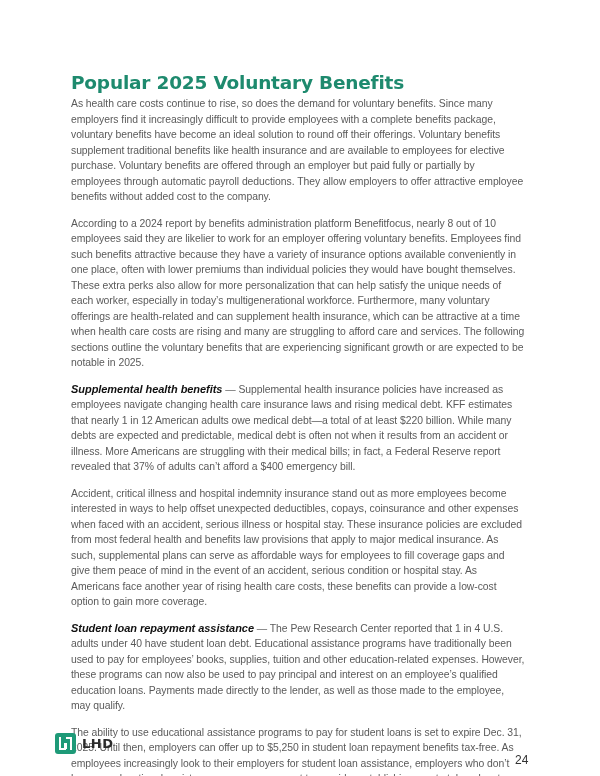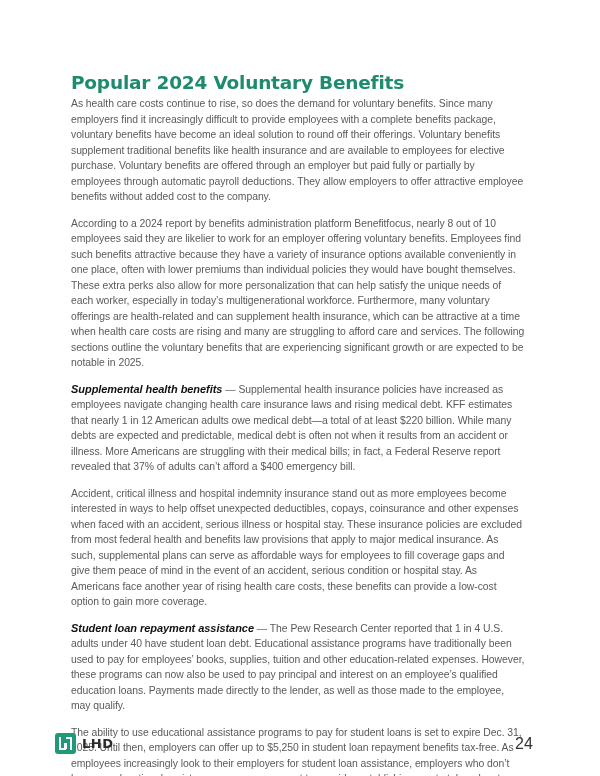--- a/index.html
+++ b/index.html
@@ -5,27 +5,27 @@
     html, body { margin: 0; padding: 0; background: #ffffff; }
     body { width: 600px; height: 776px; position: relative; overflow: hidden; font-family: "Liberation Sans", sans-serif; }
     .page { position: absolute; left: 71px; top: 72px; width: 462px; }
     h1 { margin: 0 0 2px 0; font-family: "DejaVu Sans", sans-serif; font-weight: bold; font-size: 18.5px; color: #1e8a6e; letter-spacing: -0.2px; line-height: 22px; }
     p { margin: 0 8px 11px 0; font-size: 10.4px; line-height: 15.5px; color: #5a5a5a; letter-spacing: -0.05px; }
     .lead { font-weight: bold; font-style: italic; color: #111111; font-size: 11px; }
     .dash { color: #6a6a6a; }
     .footer { position: absolute; left: 55px; top: 733px; display: flex; align-items: center; gap: 6px; }
     .logo-mark { width: 21px; height: 21px; background: #1e9a78; border-radius: 3px; display: flex; align-items: center; justify-content: center; }
     .logo-text { font-family: "DejaVu Sans", sans-serif; font-weight: bold; font-size: 13px; color: #2a2a2a; letter-spacing: 0.5px; }
-    .page-num { position: absolute; left: 515px; top: 735px; font-size: 16px; color: #333333; }
+    .page-num { position: absolute; left: 515px; top: 753px; font-size: 12px; color: #333333; }
   </style>
 </head>
 <body>
 
 <div class="page">
-  <h1>Popular 2024 Voluntary Benefits</h1>
+  <h1>Popular 2025 Voluntary Benefits</h1>
 
   <p>As health care costs continue to rise, so does the demand for voluntary benefits. Since many employers find it increasingly difficult to provide employees with a complete benefits package, voluntary benefits have become an ideal solution to round off their offerings. Voluntary benefits supplement traditional benefits like health insurance and are available to employees for elective purchase. Voluntary benefits are offered through an employer but paid fully or partially by employees through automatic payroll deductions. They allow employers to offer attractive employee benefits without added cost to the company.</p>
   <p>According to a 2024 report by benefits administration platform Benefitfocus, nearly 8 out of 10 employees said they are likelier to work for an employer offering voluntary benefits. Employees find such benefits attractive because they have a variety of insurance options available conveniently in one place, often with lower premiums than individual policies they would have bought themselves. These extra perks also allow for more personalization that can help satisfy the unique needs of each worker, especially in today’s multigenerational workforce. Furthermore, many voluntary offerings are health-related and can supplement health insurance, which can be attractive at a time when health care costs are rising and many are struggling to afford care and services. The following sections outline the voluntary benefits that are experiencing significant growth or are expected to be notable in 2025.</p>
 
   <p><span class="lead">Supplemental health benefits</span><span class="dash"> — </span><span>Supplemental health insurance policies have increased as employees navigate changing health care insurance laws and rising medical debt. KFF estimates that nearly 1 in 12 American adults owe medical debt—a total of at least $220 billion. While many debts are expected and predictable, medical debt is often not when it results from an accident or illness. More Americans are struggling with their medical bills; in fact, a Federal Reserve report revealed that 37% of adults can’t afford a $400 emergency bill.</span></p>
   <p>Accident, critical illness and hospital indemnity insurance stand out as more employees become interested in ways to help offset unexpected deductibles, copays, coinsurance and other expenses when faced with an accident, serious illness or hospital stay. These insurance policies are excluded from most federal health and benefits law provisions that apply to major medical insurance. As such, supplemental plans can serve as affordable ways for employees to fill coverage gaps and give them peace of mind in the event of an accident, serious condition or hospital stay. As Americans face another year of rising health care costs, these benefits can provide a low-cost option to gain more coverage.</p>
 
   <p><span class="lead">Student loan repayment assistance</span><span class="dash"> — </span><span>The Pew Research Center reported that 1 in 4 U.S. adults under 40 have student loan debt. Educational assistance programs have traditionally been used to pay for employees’ books, supplies, tuition and other education-related expenses. However, these programs can now also be used to pay principal and interest on an employee’s qualified education loans. Payments made directly to the lender, as well as those made to the employee, may qualify.</span></p>
   <p>The ability to use educational assistance programs to pay for student loans is set to expire Dec. 31, 2025. Until then, employers can offer up to $5,250 in student loan repayment benefits tax-free. As employees increasingly look to their employers for student loan assistance, employers who don’t have an educational assistance program may want to consider establishing one to take advantage of the current student loan provision before it expires.</p>
 </div>

